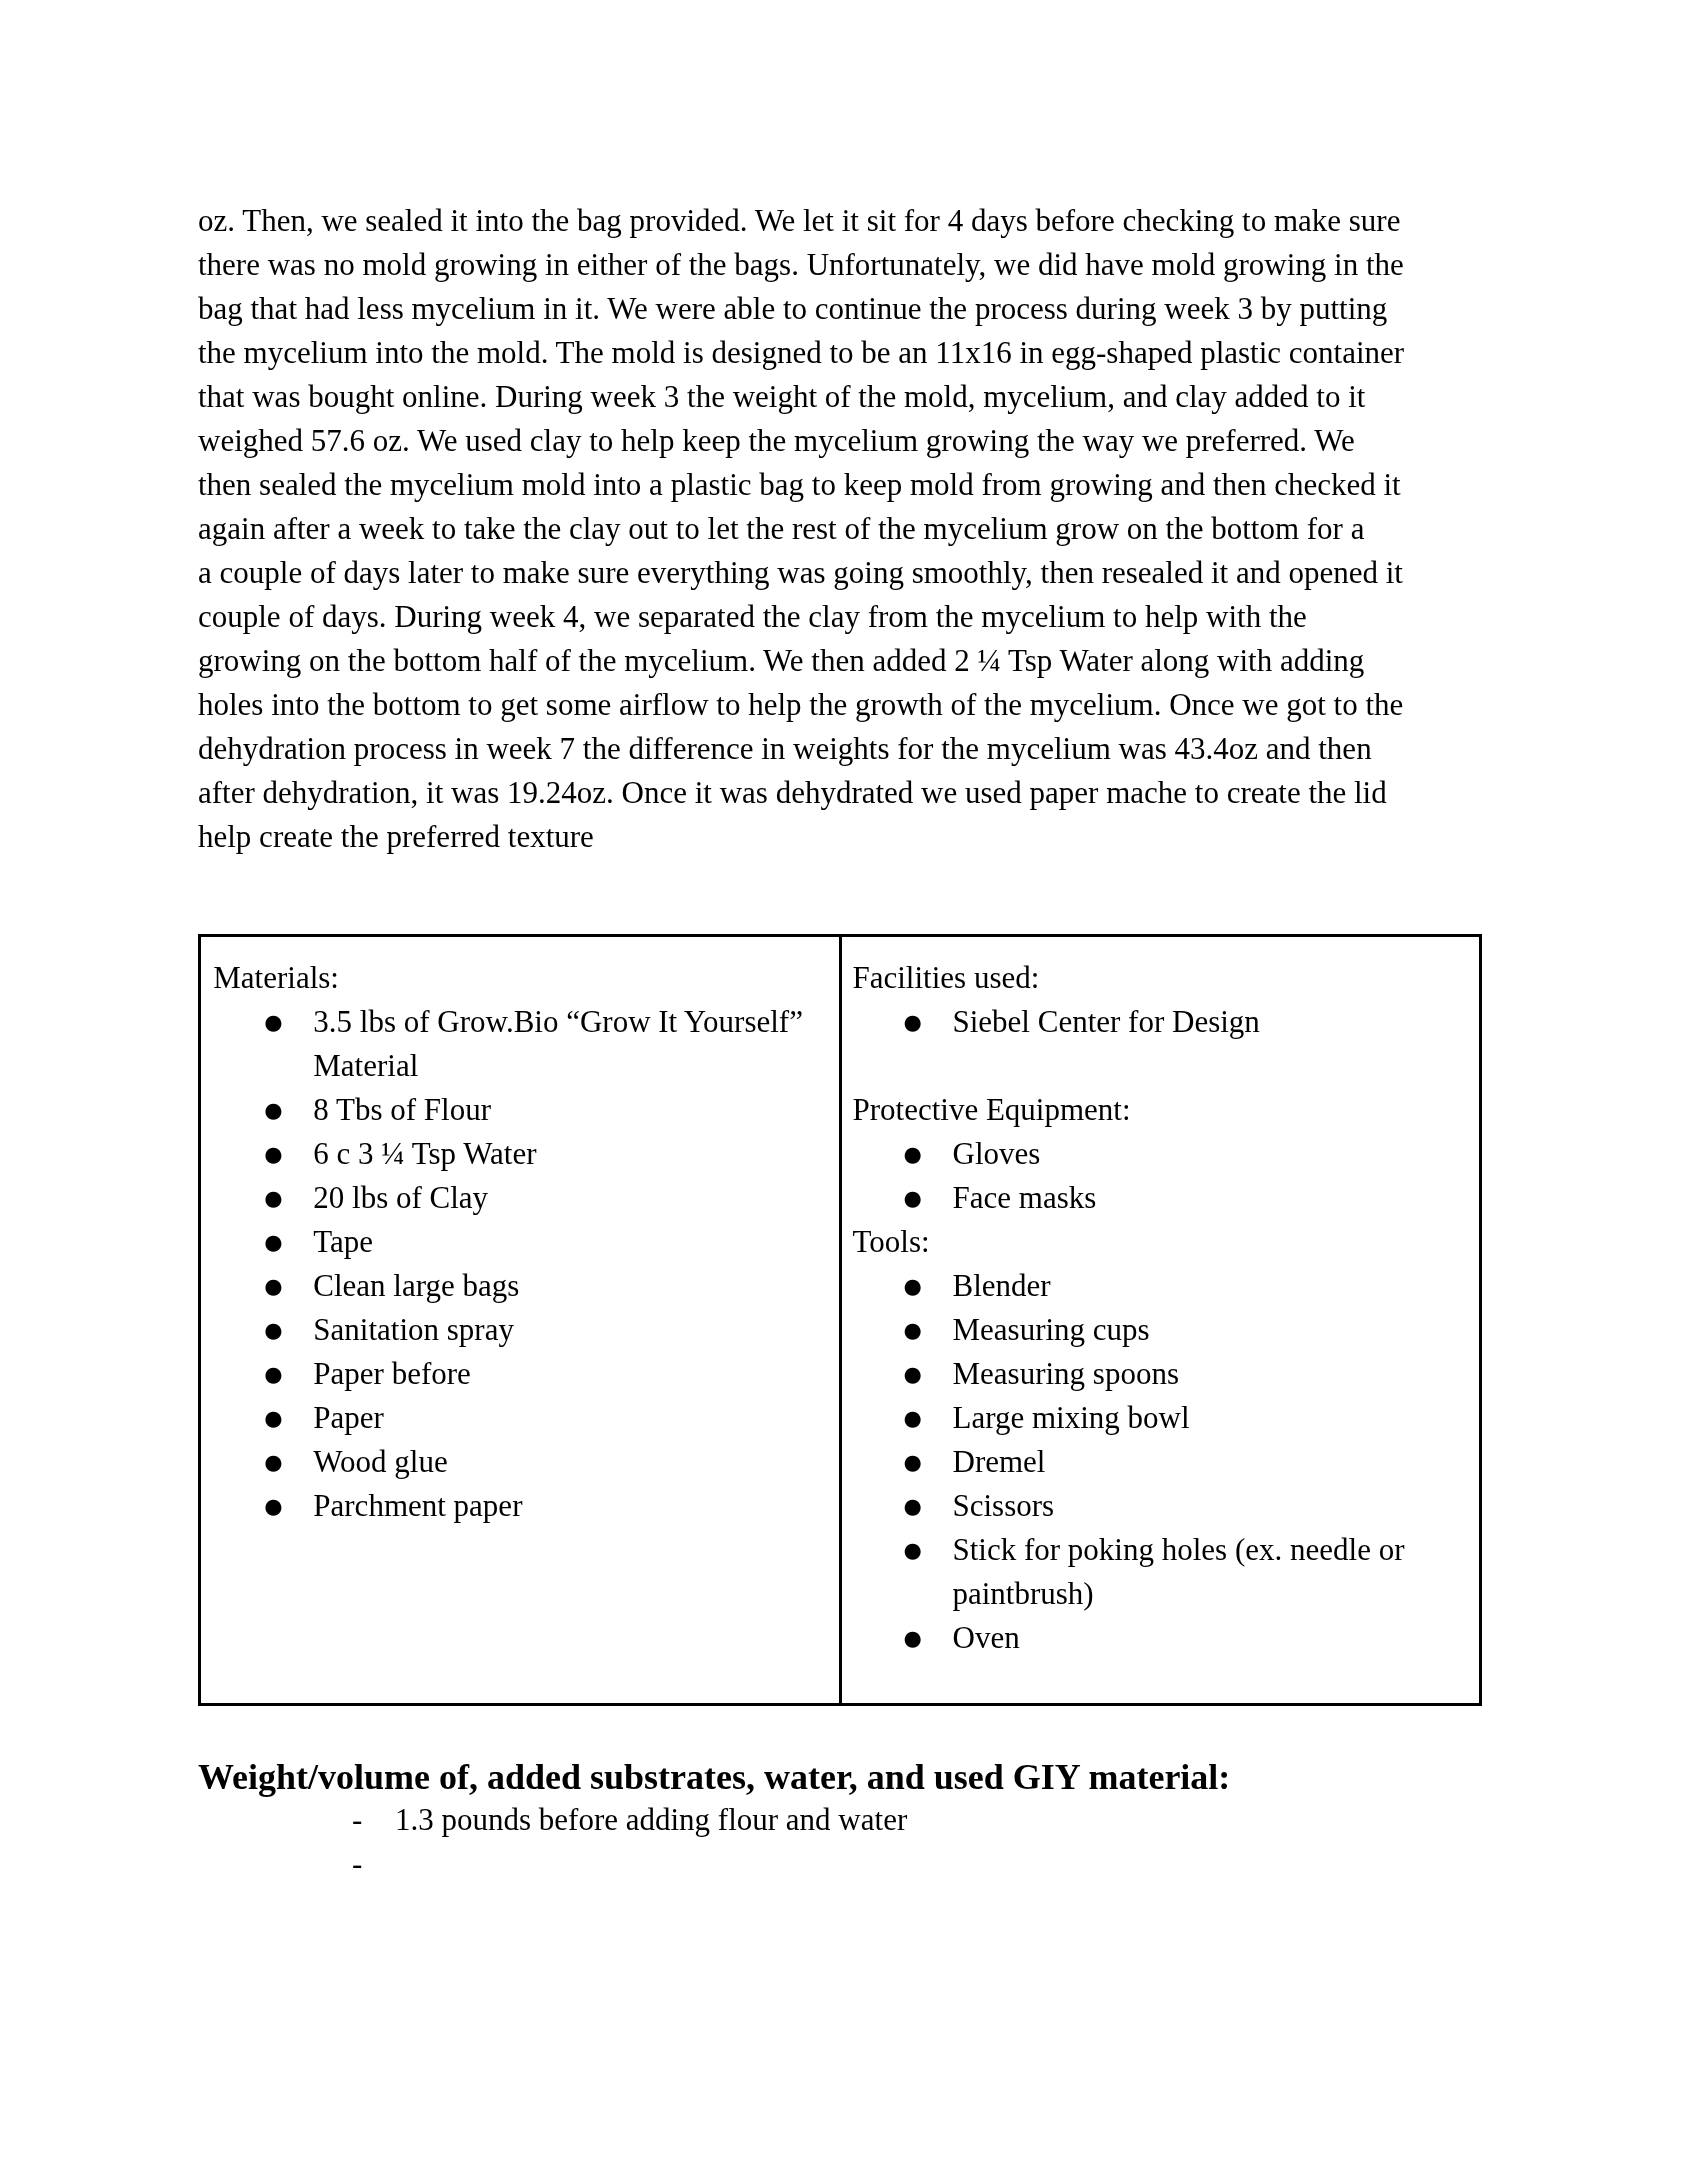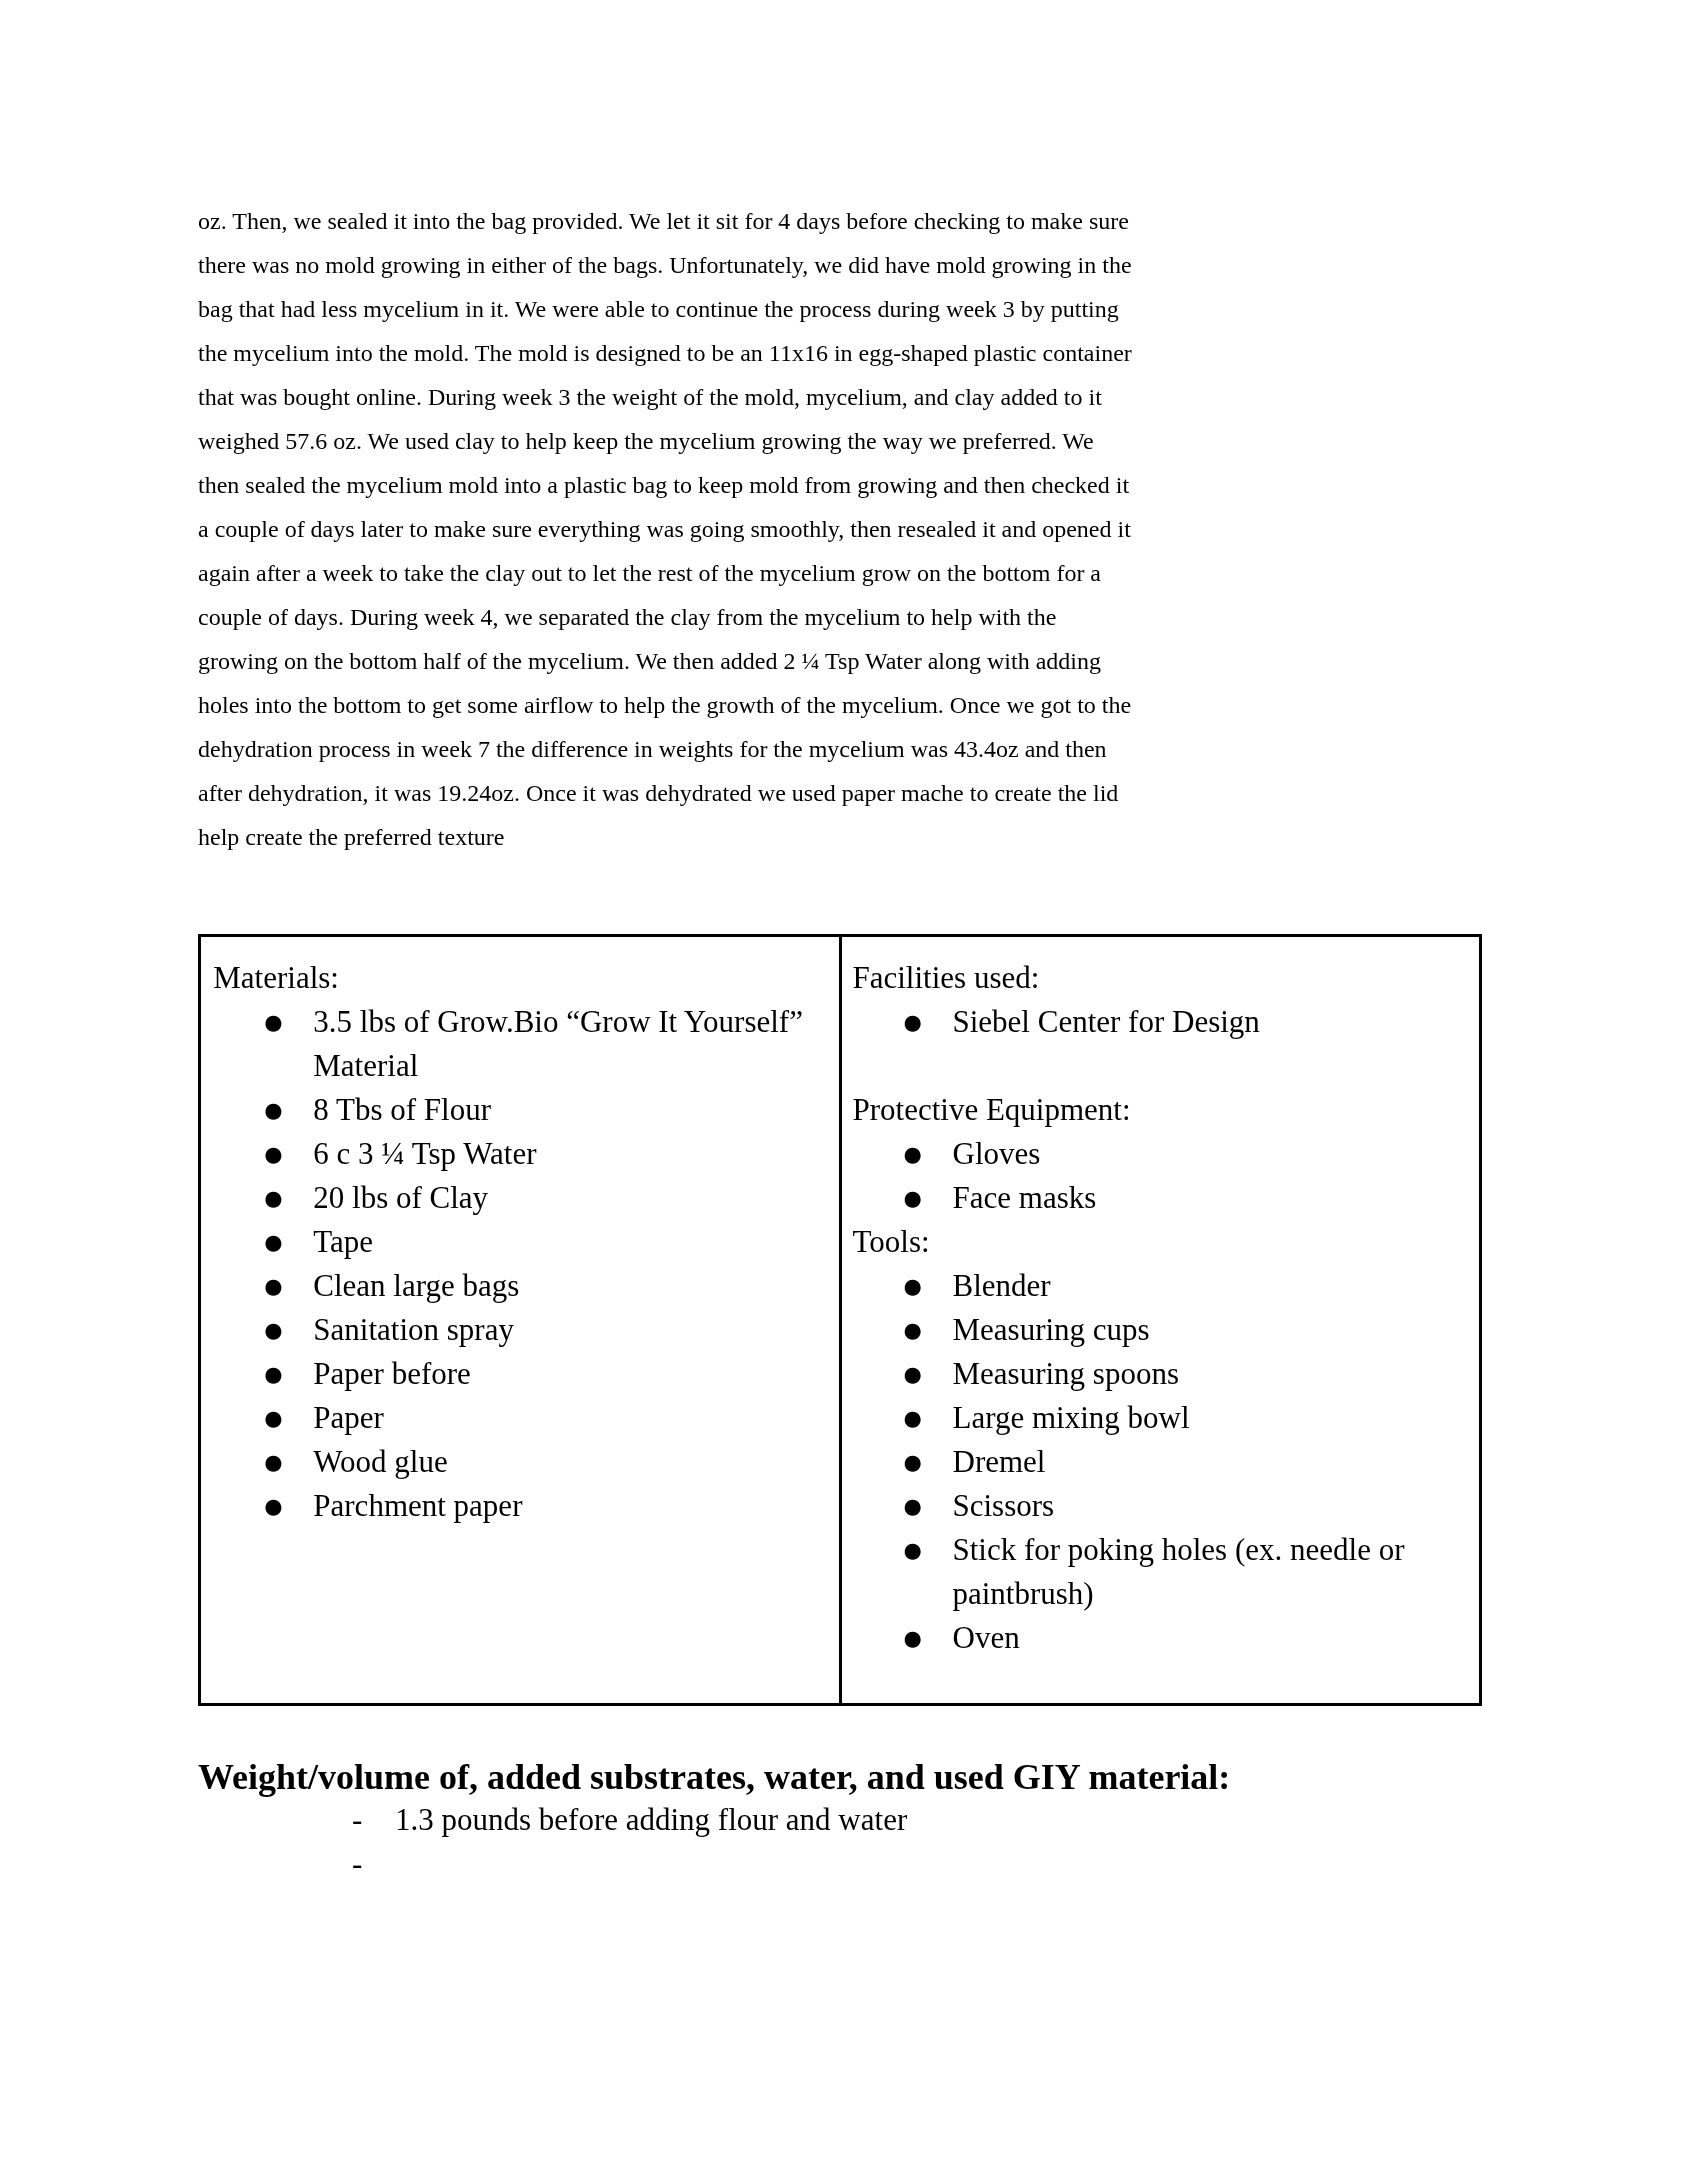--- a/index.html
+++ b/index.html
@@ -21,21 +21,21 @@
       top: 0;
       width: 1685px;
       height: 2181px;
       background: #ffffff;
     }
     .body-text {
       position: absolute;
       left: 198px;
       top: 199px;
       width: 1299px;
-      font-size: 24px;
+      font-size: 31px;
       line-height: 44px;
       margin: 0;
     }
     .body-text .line {
       display: block;
       white-space: nowrap;
     }
     .table {
       position: absolute;
       left: 198px;
@@ -123,22 +123,22 @@
 <div class="page">
 
   <p class="body-text">
     <span class="line">oz. Then, we sealed it into the bag provided. We let it sit for 4 days before checking to make sure</span>
     <span class="line">there was no mold growing in either of the bags. Unfortunately, we did have mold growing in the</span>
     <span class="line">bag that had less mycelium in it. We were able to continue the process during week 3 by putting</span>
     <span class="line">the mycelium into the mold. The mold is designed to be an 11x16 in egg-shaped plastic container</span>
     <span class="line">that was bought online. During week 3 the weight of the mold, mycelium, and clay added to it</span>
     <span class="line">weighed 57.6 oz. We used clay to help keep the mycelium growing the way we preferred. We</span>
     <span class="line">then sealed the mycelium mold into a plastic bag to keep mold from growing and then checked it</span>
+    <span class="line">again after a week to take the clay out to let the rest of the mycelium grow on the bottom for a</span>
     <span class="line">a couple of days later to make sure everything was going smoothly, then resealed it and opened it</span>
-    <span class="line">again after a week to take the clay out to let the rest of the mycelium grow on the bottom for a</span>
     <span class="line">couple of days. During week 4, we separated the clay from the mycelium to help with the</span>
     <span class="line">growing on the bottom half of the mycelium. We then added  2 ¼ Tsp Water along with adding</span>
     <span class="line">holes into the bottom to get some airflow to help the growth of the mycelium. Once we got to the</span>
     <span class="line">dehydration process in week 7 the difference in weights for the mycelium was 43.4oz and then</span>
     <span class="line">after dehydration, it was 19.24oz. Once it was dehydrated we used paper mache to create the lid</span>
     <span class="line">help create the preferred texture</span>
   </p>
 
   <div class="table">
 

